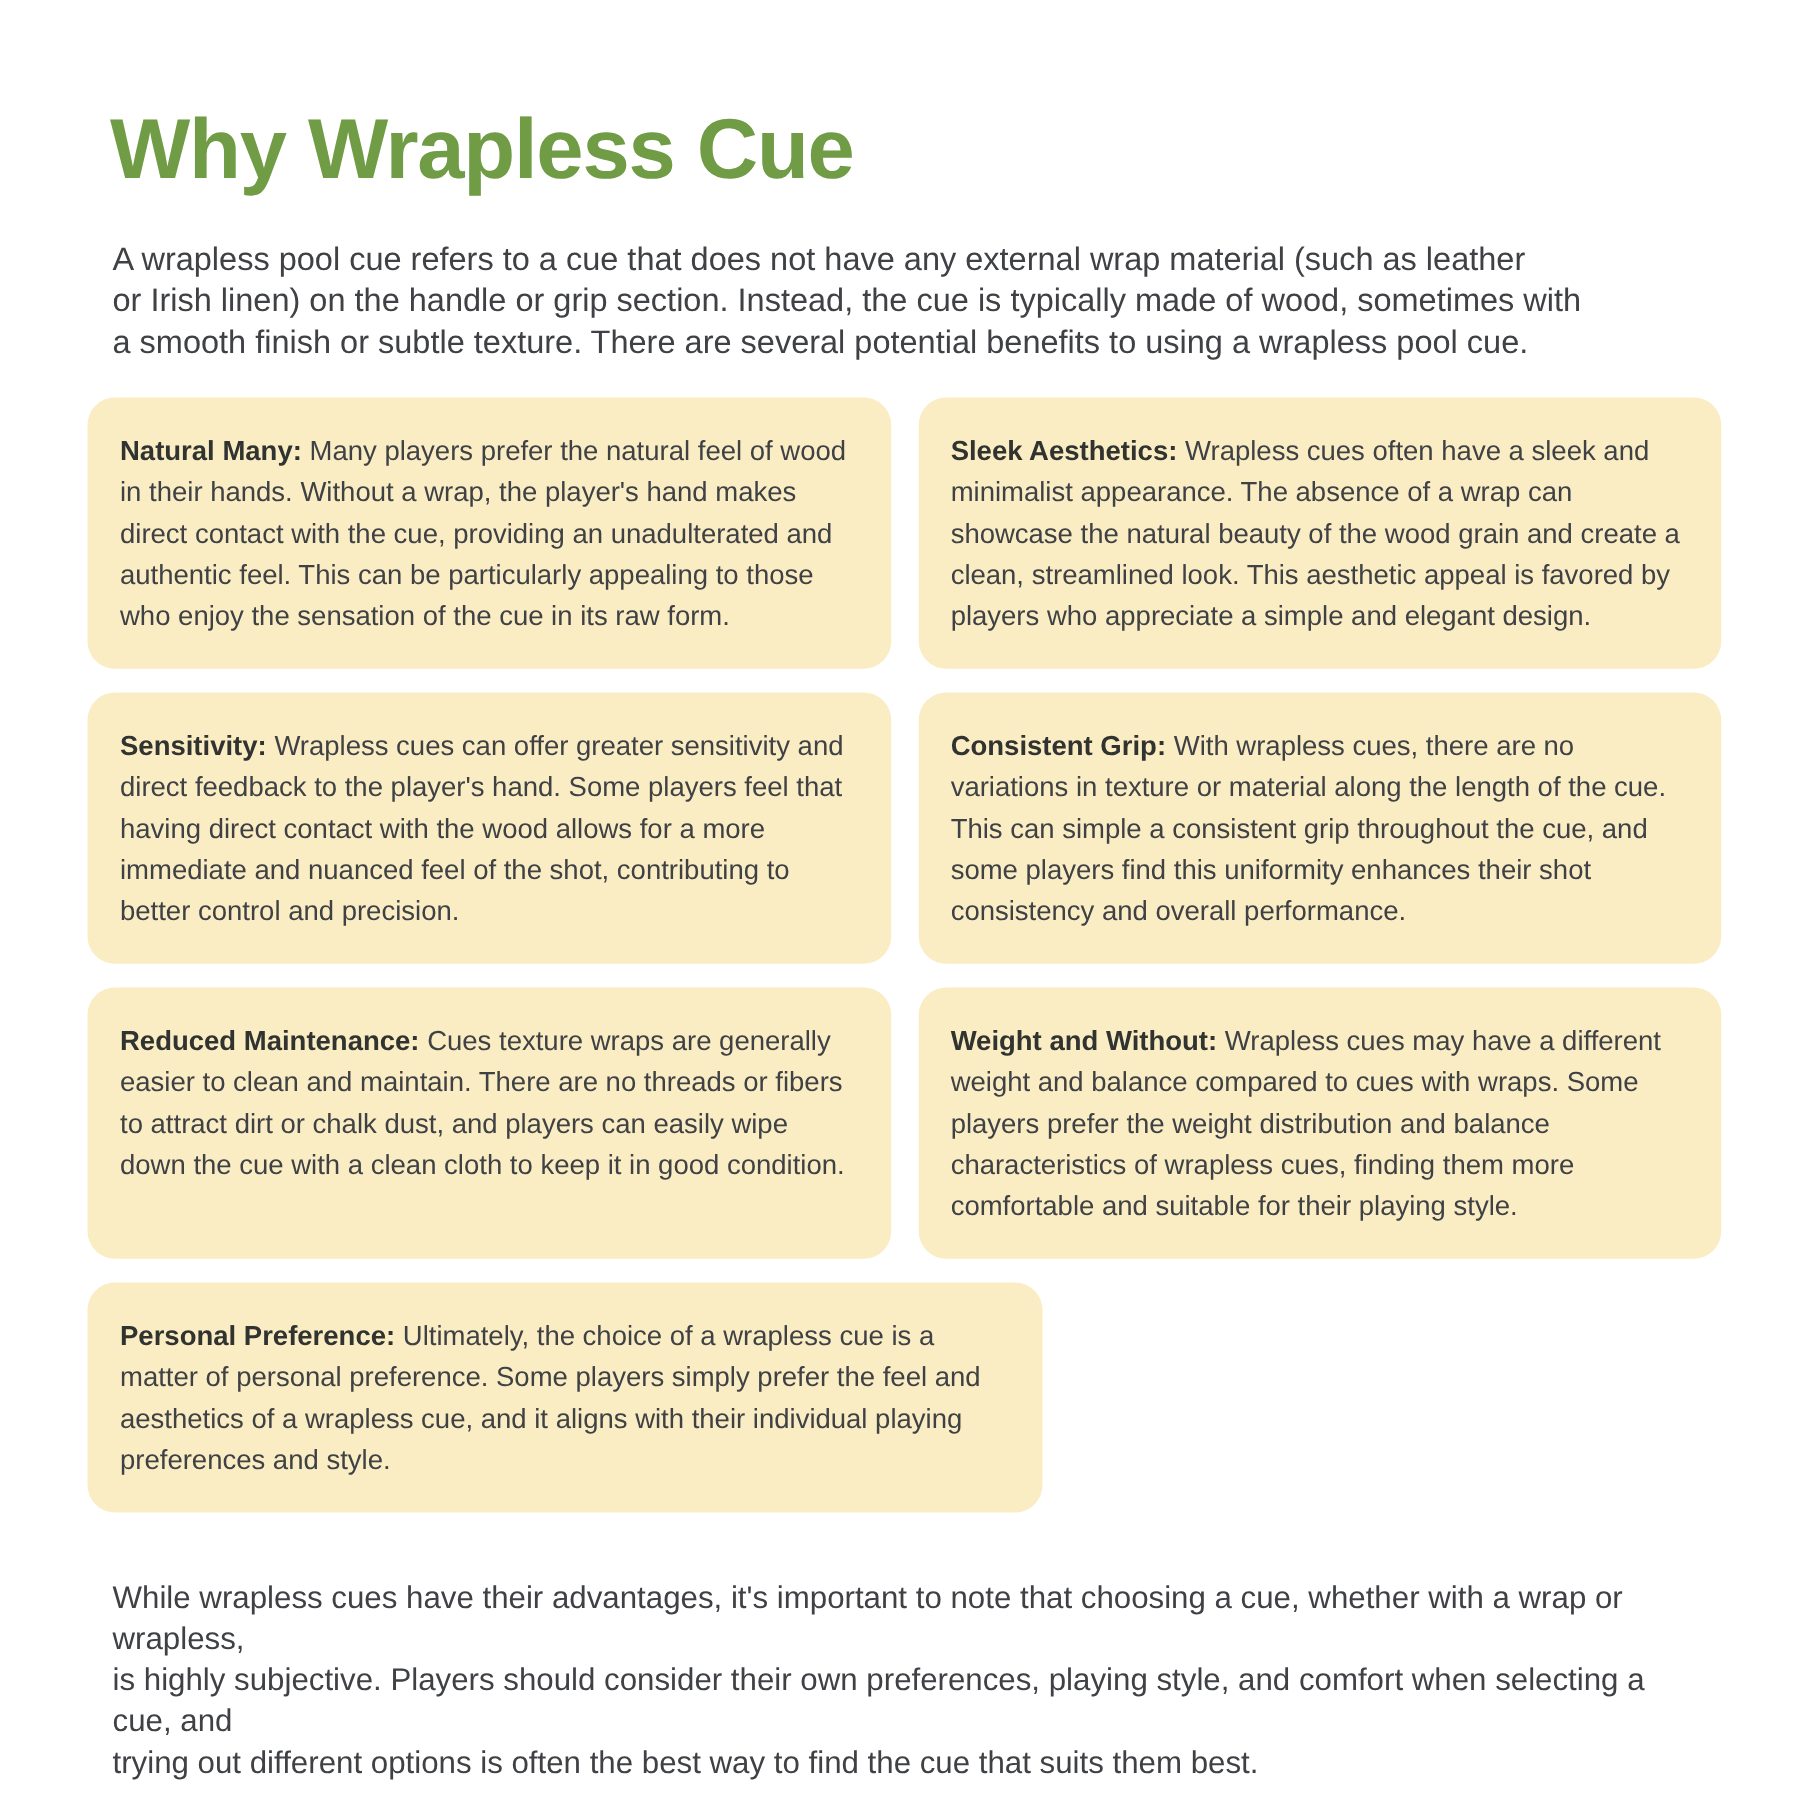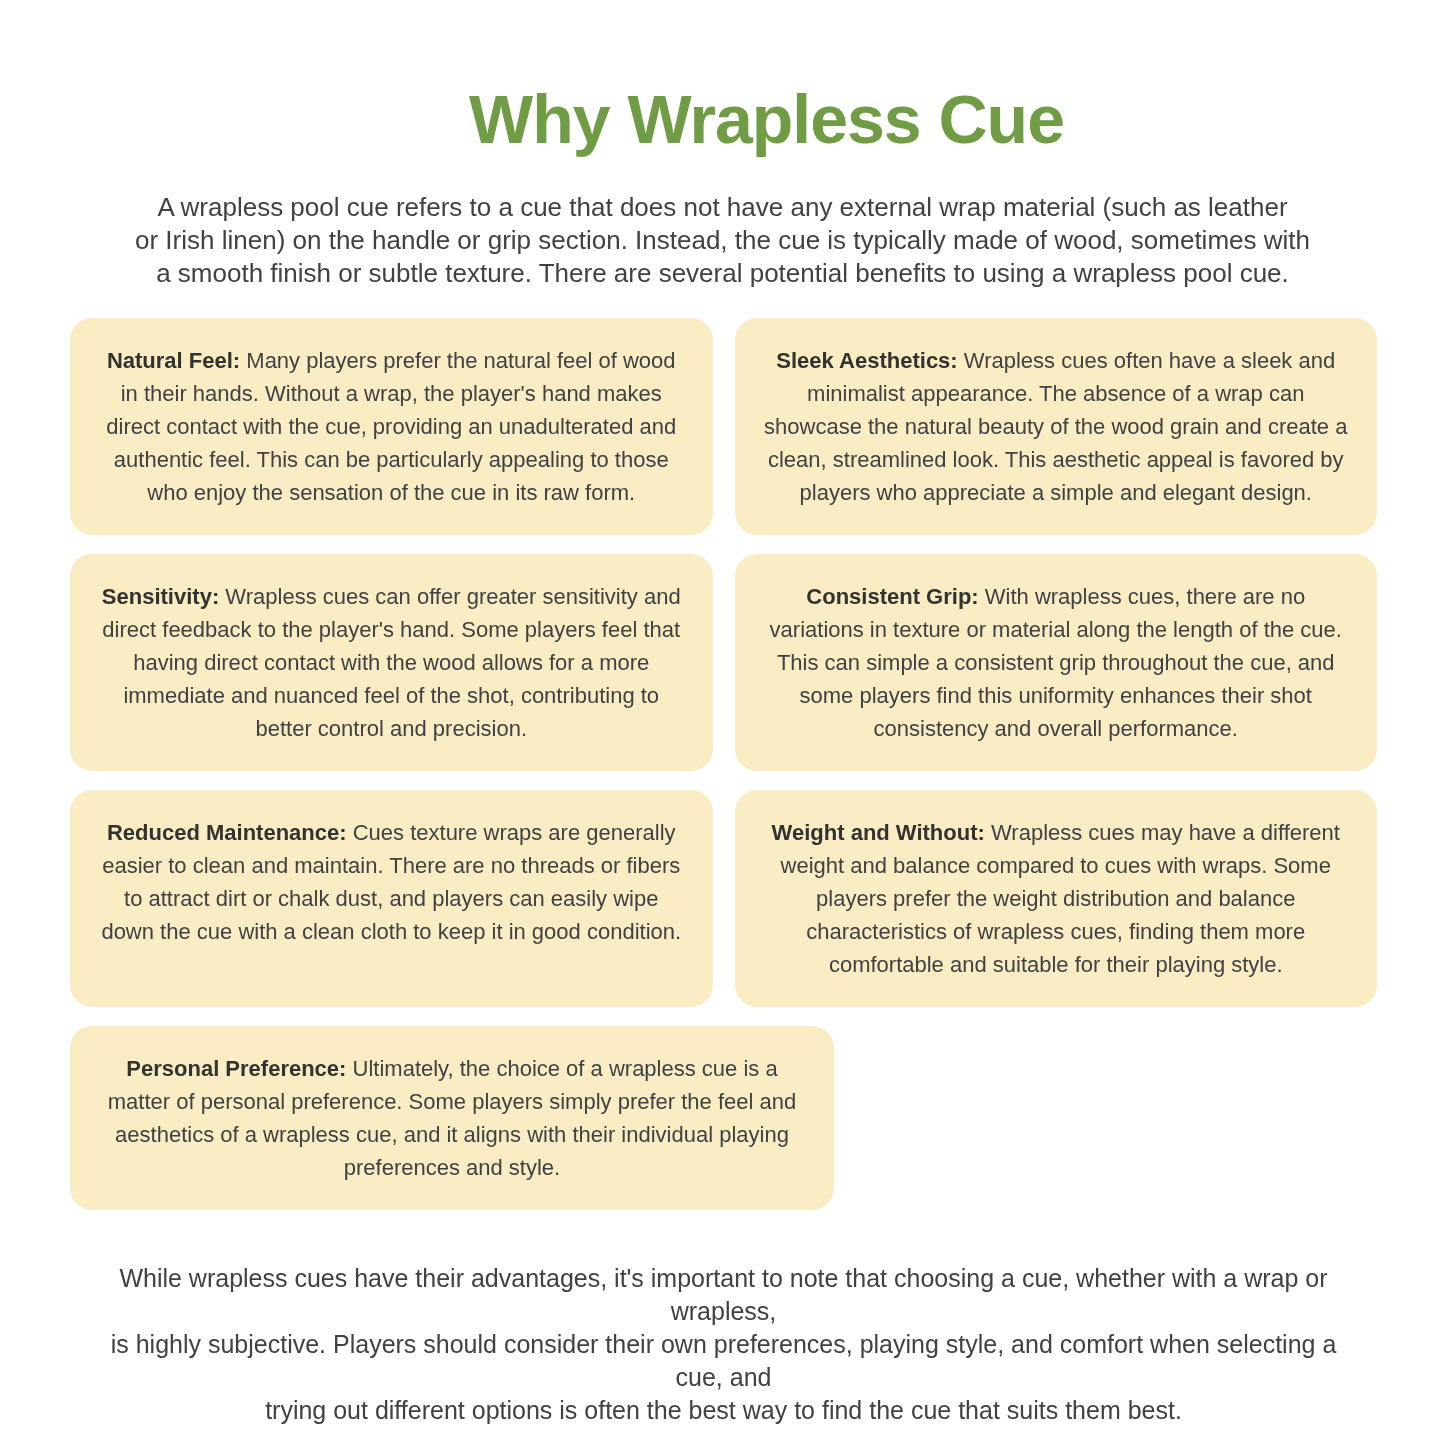--- a/index.html
+++ b/index.html
@@ -2,21 +2,21 @@
 <html style="--green: #6f9c45; --yellow: #faedc3; --text: #3f4145; --label: #303330; --bg: #ffffff;"><head>
 <meta charset="utf-8">
 <style>
   :root{
     --green:#6f9c45;
     --yellow:#faedc3;
     --text:#3f4145;
     --label:#303330;
     --bg:#ffffff;
   }
-  *{margin:0;padding:0;box-sizing:border-box;text-align:center;}
+  *{margin:0;padding:0;box-sizing:border-box;}
   html,body{background:var(--bg);}
   body{
     width:1445px;height:1445px;
     font-family:"Liberation Sans","DejaVu Sans",sans-serif;
     color:var(--text);
     overflow:hidden;
     position:relative;
   }
   .page-title{
     margin:84px 0 0 88px;
@@ -69,21 +69,21 @@
 
 <h1 class="page-title">Why Wrapless Cue</h1>
 
 <p class="intro">A wrapless pool cue refers to a cue that does not have any external wrap material (such as leather
 or Irish linen) on the handle or grip section. Instead, the cue is typically made of wood, sometimes with
 a smooth finish or subtle texture. There are several potential benefits to using a wrapless pool cue.</p>
 
 <div class="cards-grid">
 
   <div class="card">
-    <p><b>Natural Feel:</b> <span>Many players prefer the natural feel of wood in their hands. Without a wrap, the player's hand makes direct contact with the cue, providing an unadulterated and authentic feel. This can be particularly appealing to those who enjoy the sensation of the cue in its raw form.</span></p>
+    <p><b>Natural Many:</b> <span>Many players prefer the natural feel of wood in their hands. Without a wrap, the player's hand makes direct contact with the cue, providing an unadulterated and authentic feel. This can be particularly appealing to those who enjoy the sensation of the cue in its raw form.</span></p>
   </div>
 
   <div class="card">
     <p><b>Sleek Aesthetics:</b> <span>Wrapless cues often have a sleek and minimalist appearance. The absence of a wrap can showcase the natural beauty of the wood grain and create a clean, streamlined look. This aesthetic appeal is favored by players who appreciate a simple and elegant design.</span></p>
   </div>
 
   <div class="card">
     <p><b>Sensitivity:</b> <span>Wrapless cues can offer greater sensitivity and direct feedback to the player's hand. Some players feel that having direct contact with the wood allows for a more immediate and nuanced feel of the shot, contributing to better control and precision.</span></p>
   </div>
 

